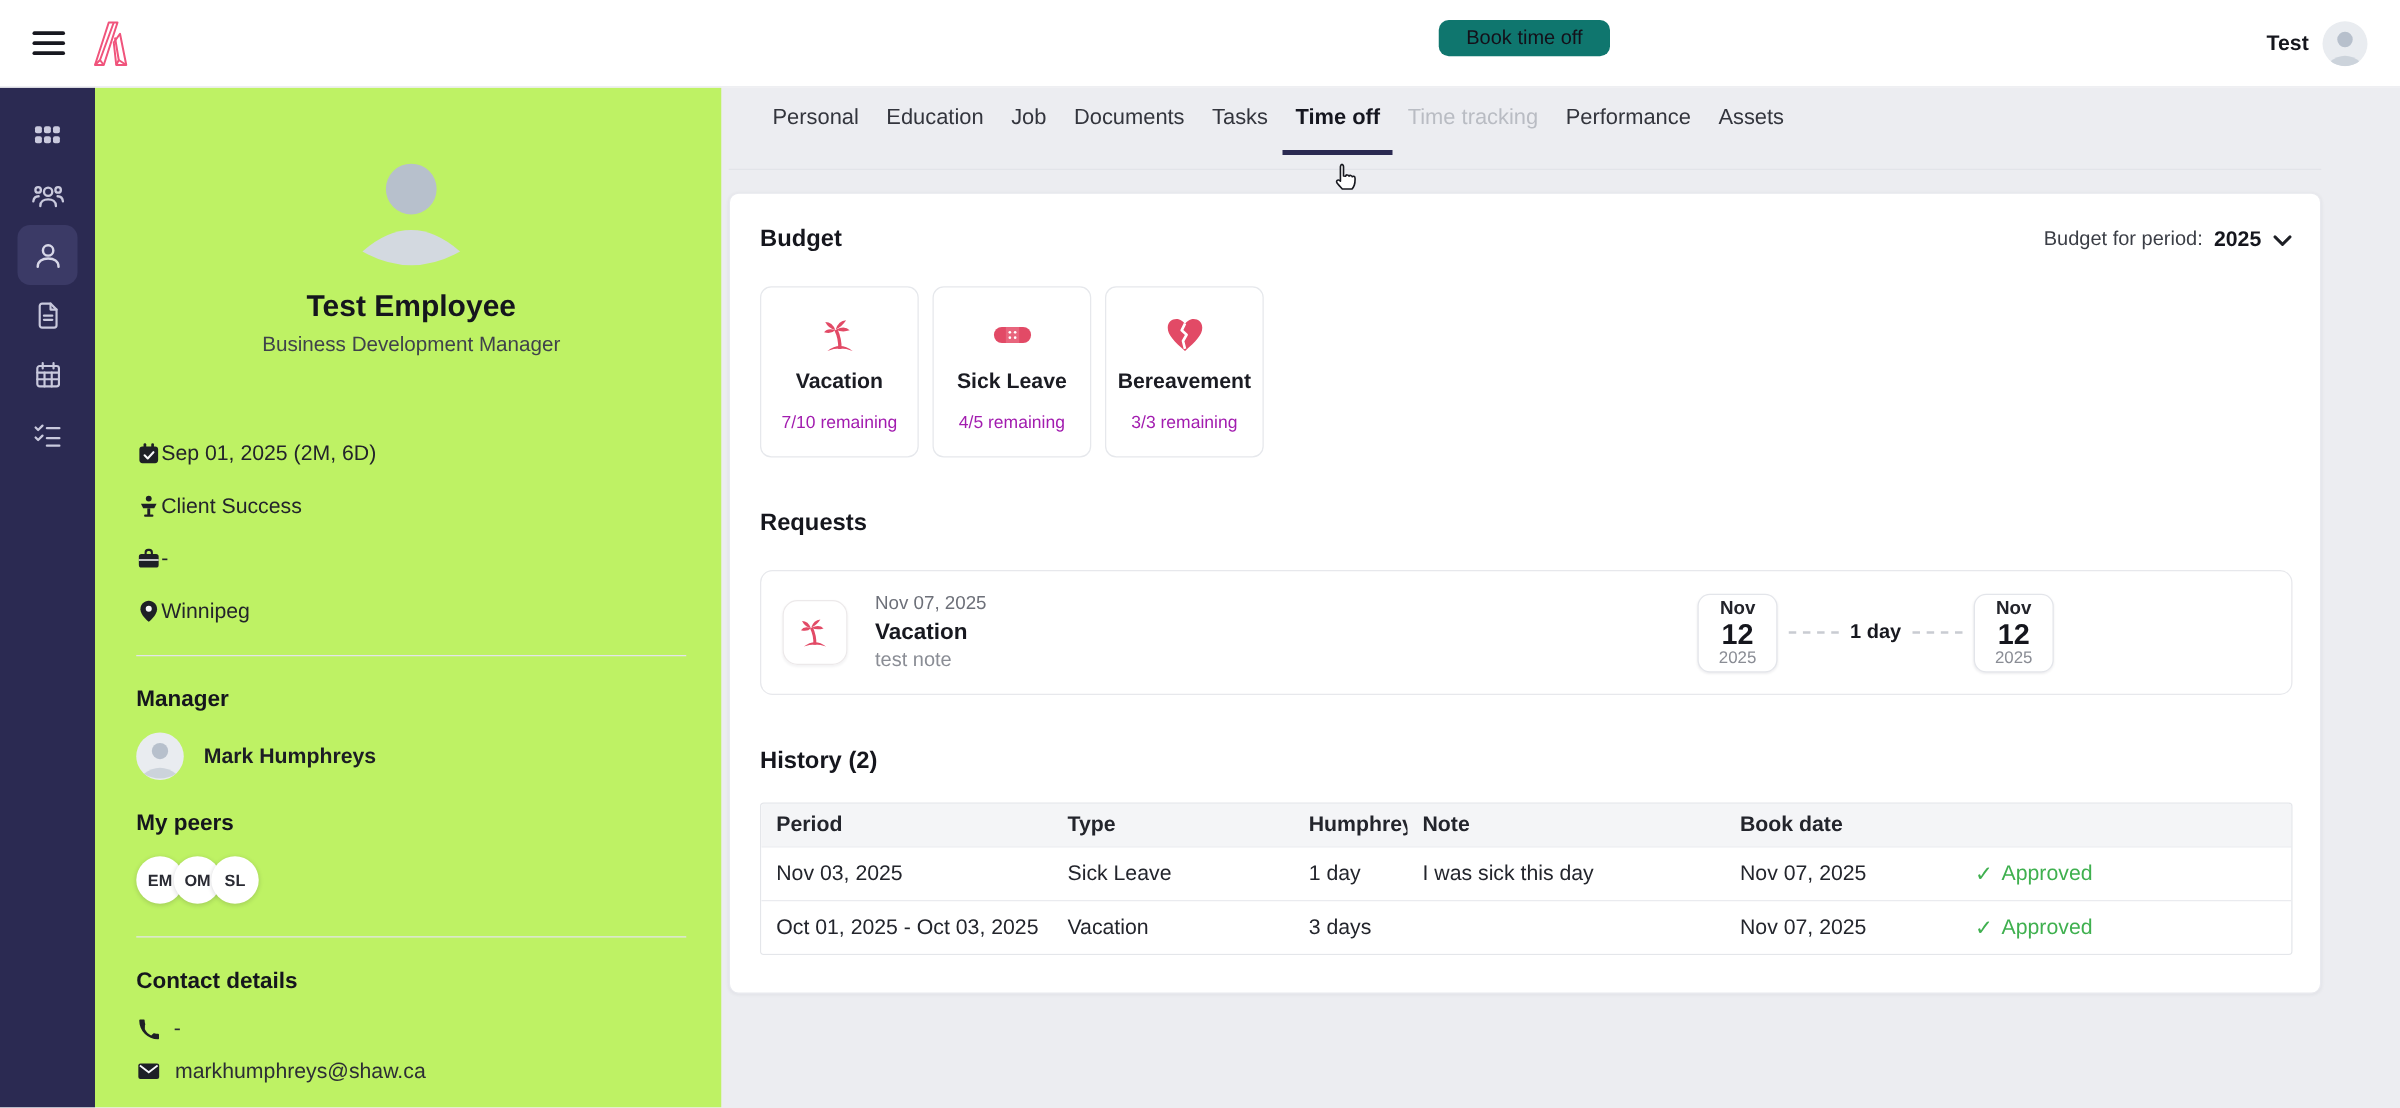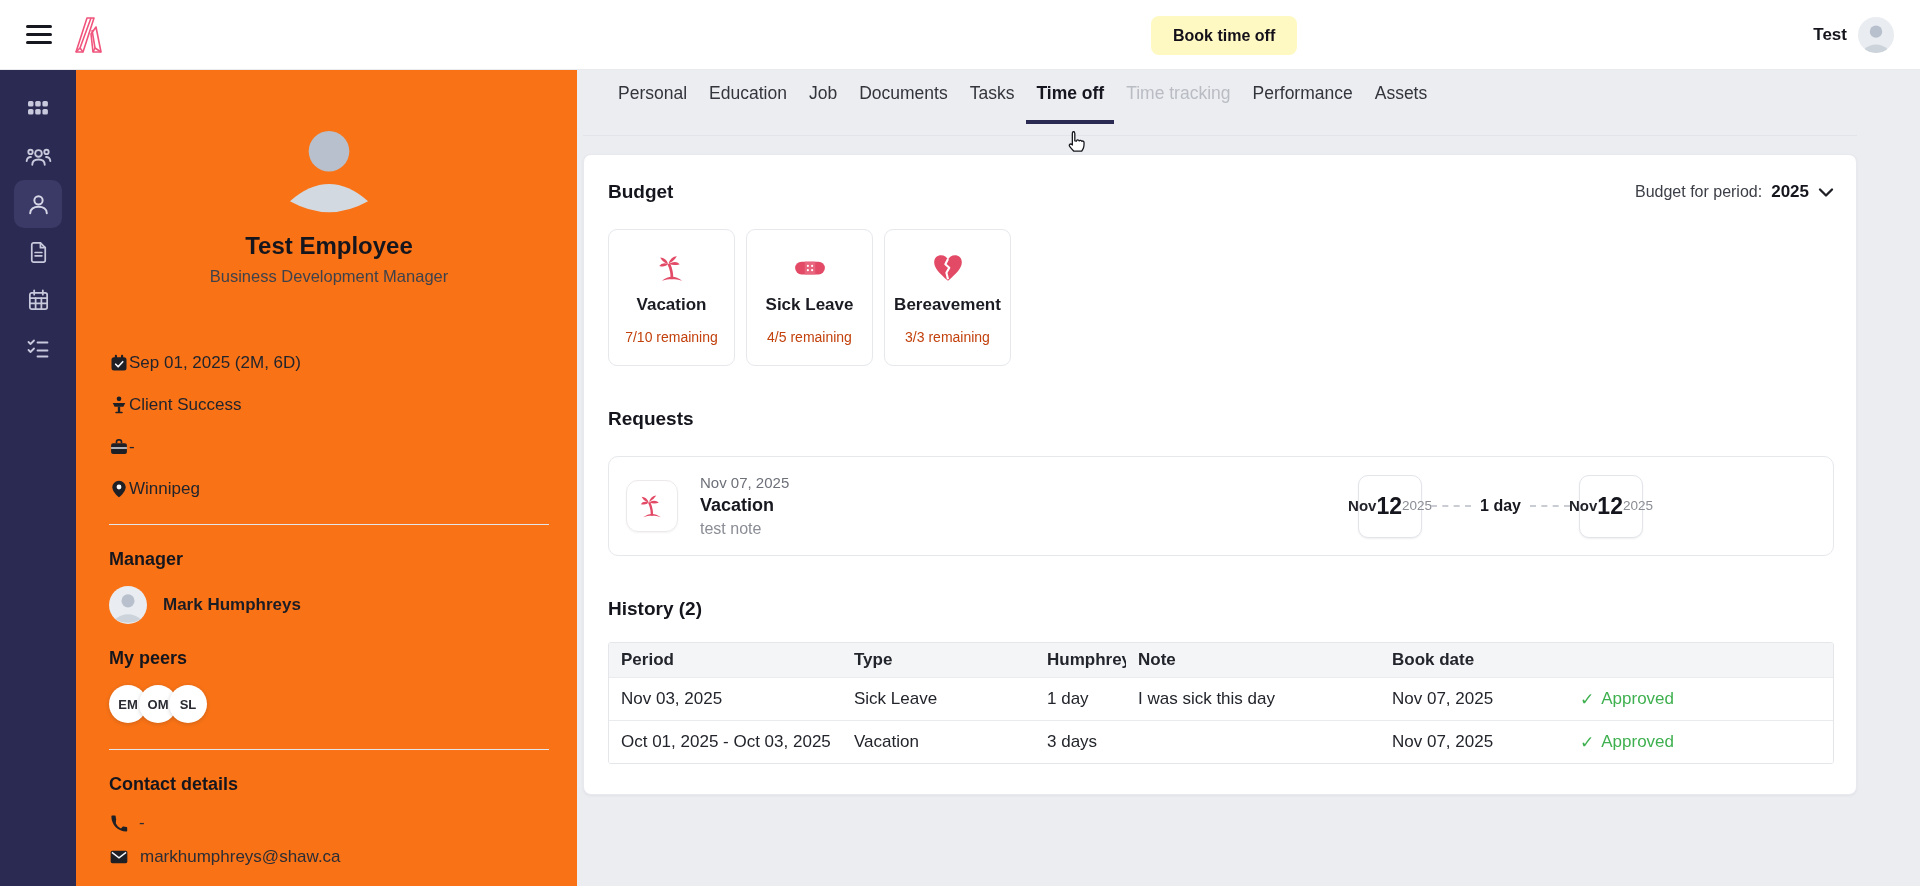--- a/index.html
+++ b/index.html
@@ -21,23 +21,23 @@
   .logo { position:absolute; left:68px; top:14px; }
   .search-wrap { position:absolute; left:797px; top:15px; width:344px; height:40px; }
   .search-wrap input {
     width:100%; height:100%; border:1px solid #dcdee3; border-radius:9px;
     padding:0 44px 0 16px; font-size:17px; color:#2a2b31; outline:none;
     font-family:"Liberation Sans", sans-serif; background:#fff;
   }
   .search-wrap input::placeholder { color:#7b7f88; }
   .search-ico { position:absolute; right:12px; top:9px; }
   .book-btn {
-    position:absolute; left:1151px; top:16px; height:39px; padding:0 22px;
-    background:#fef9c3; border:none; border-radius:8px;
-    font-size:16px; font-weight:bold; color:#141019; cursor:pointer;
+    position:absolute; left:1151px; top:16px; height:29px; padding:0 22px;
+    background:#0f766e; border:none; border-radius:8px;
+    font-size:16px; font-weight:normal; color:#141019; cursor:pointer;
     font-family:"Liberation Sans", sans-serif;
   }
   .user-chip { position:absolute; right:26px; top:17px; display:flex; align-items:center; gap:11px; cursor:pointer; }
   .user-chip .uname { font-size:17px; font-weight:bold; color:#15161d; }
   .avatar-circle {
     width:36px; height:36px; border-radius:50%; background:#e9ecf0; overflow:hidden; flex:0 0 auto;
   }
   
   .rail {
     position:absolute; left:0; top:70px; width:76px; height:816px;
@@ -45,21 +45,21 @@
     padding-top:14px;
   }
   .rail-item {
     width:48px; height:48px; border-radius:10px; display:flex; align-items:center; justify-content:center;
     cursor:pointer; margin-bottom:0;
   }
   .rail-item.active { background:#3b3a66; }
   
   .profile {
     position:absolute; left:76px; top:70px; width:501px; height:816px;
-    background:#f97316; padding:50px 28px 0 33px;
+    background:#bef264; padding:50px 28px 0 33px;
   }
   .big-avatar { width:100px; height:100px; margin:0 auto; display:block; }
   .p-name { text-align:center; font-size:24px; font-weight:bold; margin-top:12px; color:#15161d; }
   .p-title { text-align:center; font-size:16.5px; color:#3f424b; margin-top:7px; }
   .p-details { margin-top:56px; }
   .p-row { display:flex; align-items:center; height:42px; font-size:17px; color:#23242b; }
   .divider { height:1px; background:#e3e5ea; margin:14px 0 0 0; }
   .sec-h { font-size:18px; font-weight:bold; color:#15161d; margin-top:24px; }
   .mgr-row { display:flex; align-items:center; gap:16px; margin-top:16px; cursor:pointer; }
   .mgr-row .avatar-circle { width:38px; height:38px; }
@@ -94,38 +94,38 @@
   .period { display:flex; align-items:center; gap:9px; cursor:pointer; }
   .period .lbl { font-size:16px; color:#3b3e46; }
   .period .val { font-size:17px; font-weight:bold; color:#15161d; }
   .budget-cards { display:flex; gap:11px; margin-top:26px; }
   .b-card {
     width:127px; height:137px; border:1px solid #e6e8ec; border-radius:9px;
     display:flex; flex-direction:column; align-items:center; justify-content:center;
     background:#fff;
   }
   .b-card .b-label { font-size:17px; font-weight:bold; margin-top:10px; color:#1b1c23; }
-  .b-card .b-rem { font-size:14px; color:#c2410c; margin-top:14px; }
+  .b-card .b-rem { font-size:14px; color:#a21caf; margin-top:14px; }
   .req-card {
     margin-top:26px; height:100px; border:1px solid #e7e8ec; border-radius:10px;
     display:flex; align-items:center; padding:0 0 0 17px; background:#fff; cursor:pointer;
   }
   .req-ico {
     width:52px; height:52px; border:1px solid #ece9ea; border-radius:12px;
     display:flex; align-items:center; justify-content:center; box-shadow:0 1px 2px rgba(20,20,40,.05);
   }
   .req-text { margin-left:22px; }
   .req-date { font-size:15px; color:#6d7079; }
   .req-type { font-size:18px; font-weight:bold; color:#17181f; margin-top:4px; }
   .req-note { font-size:16px; color:#8a8d95; margin-top:4px; }
   .req-range { margin-left:auto; margin-right:190px; display:flex; align-items:center; }
   .date-box {
     width:64px; height:63px; border:1px solid #e3e5ea; border-radius:10px; background:#fff;
     box-shadow:0 1px 2px rgba(20,20,40,.07);
-    display:flex; flex-direction:row; align-items:center; justify-content:center; line-height:1.05;
+    display:flex; flex-direction:column; align-items:center; justify-content:center; line-height:1.05;
   }
   .date-box .m { font-size:15px; font-weight:bold; color:#23242b; }
   .date-box .d { font-size:23px; font-weight:bold; color:#15161d; }
   .date-box .y { font-size:13.5px; color:#8a8d95; }
   .dash { width:40px; border-top:2px dashed #c9ccd2; margin:0 9px; }
   .dur { font-size:16px; font-weight:bold; color:#17181f; white-space:nowrap; }
   .mt-req { margin-top:42px; }
   .table { margin-top:22px; border:1px solid #e4e6ea; border-radius:3px; overflow:hidden; }
   .t-row { display:grid; grid-template-columns:233px 193px 91px 254px 188px 1fr; align-items:center; }
   .t-head { background:#f4f5f7; height:34px; font-weight:bold; font-size:16px; color:#1c1d24; }

